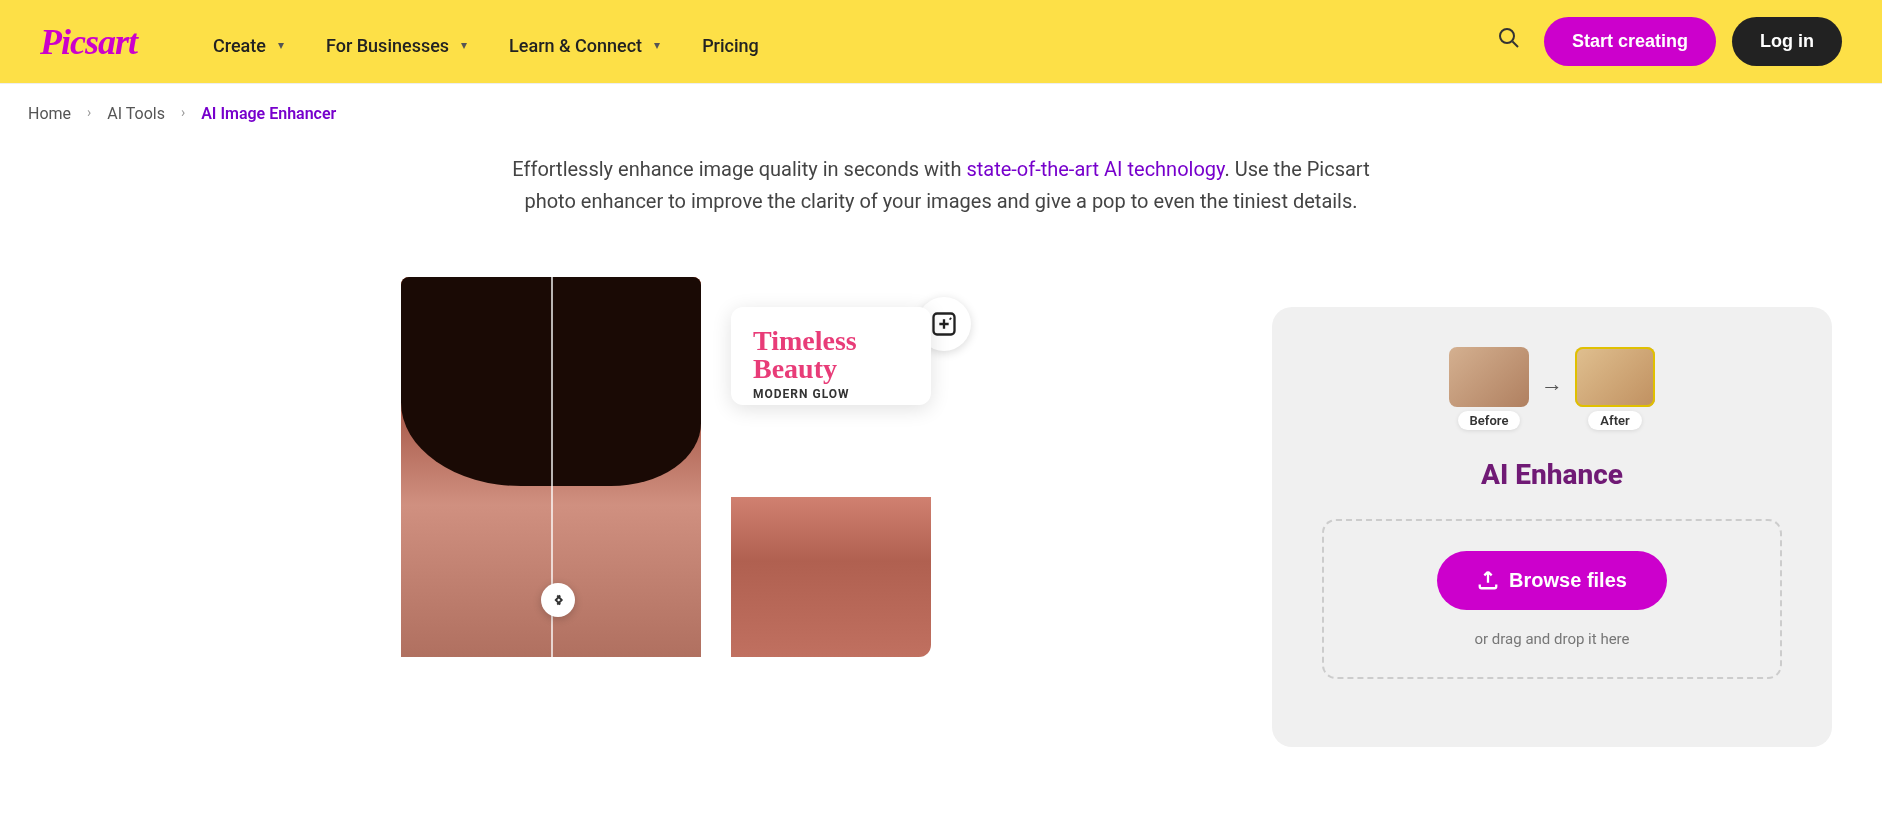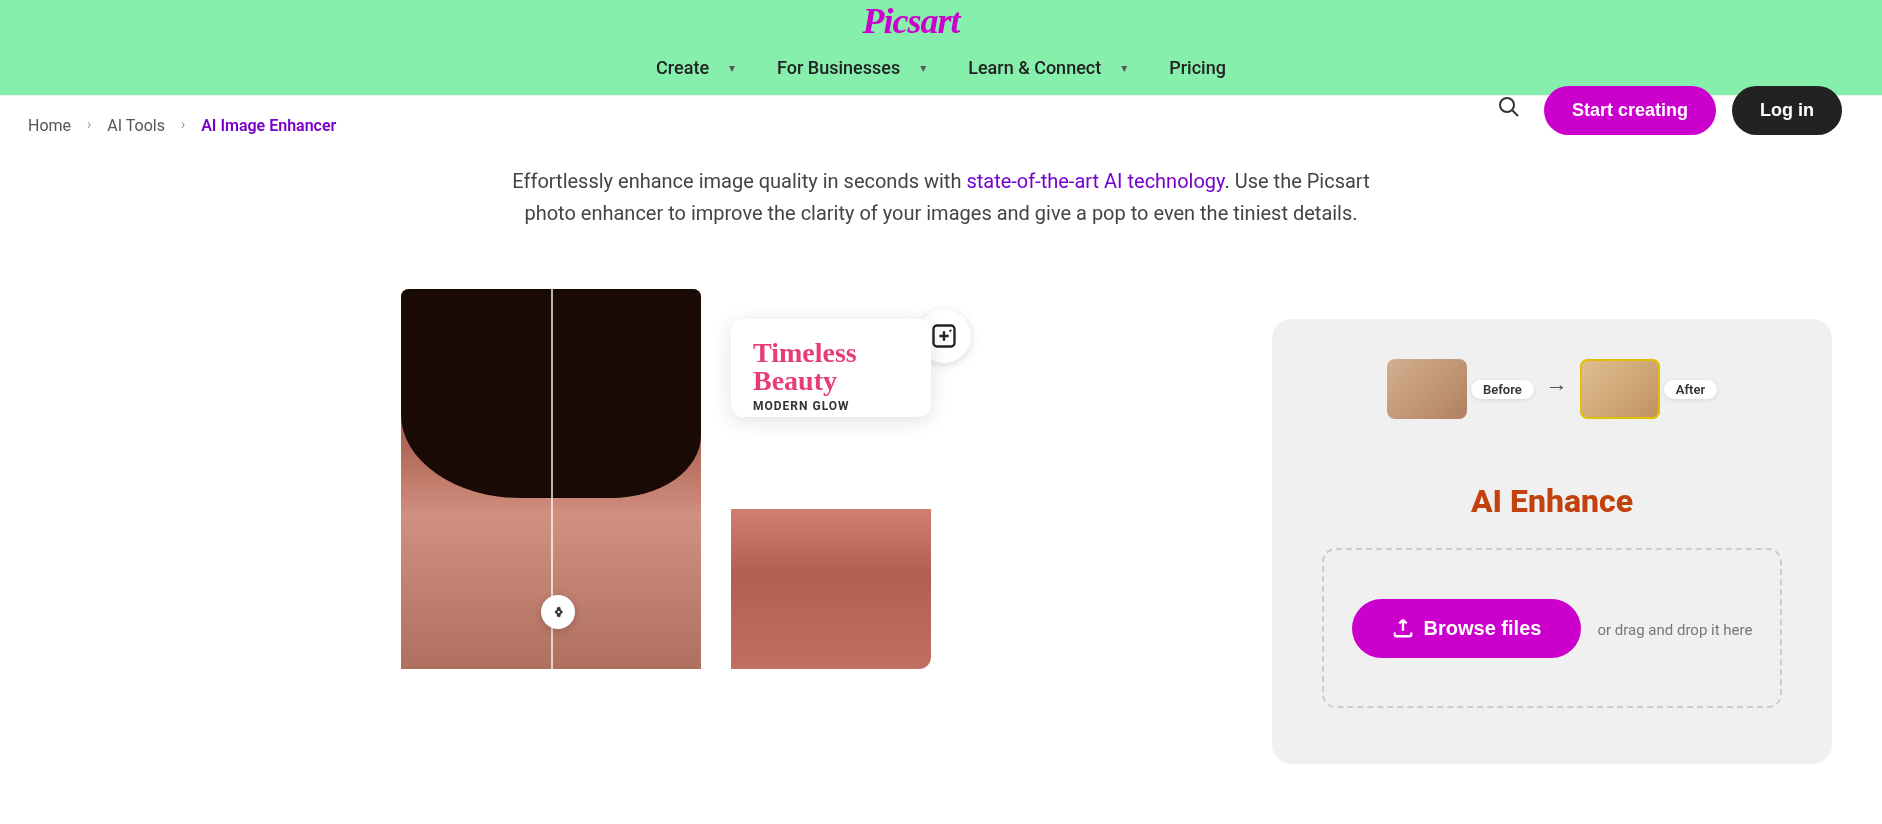--- a/index.html
+++ b/index.html
@@ -1,30 +1,30 @@
 <!DOCTYPE html>
 <html><head>
   <meta charset="utf-8">
   <style>
     * { margin: 0; padding: 0; box-sizing: border-box; }
     body { font-family: -apple-system, BlinkMacSystemFont, 'Segoe UI', Roboto, sans-serif; background: #fff; width: 1882px; min-height: 824px; overflow-x: hidden; }
 
     
     .navbar {
-      display: flex; align-items: center; padding: 0 40px; height: 96px;
-      border-bottom: 1px solid #eee; background: #86efac; position: relative; z-index: 10; flex-direction: column;
+      display: flex; align-items: center; padding: 0 40px; height: 84px;
+      border-bottom: 1px solid #eee; background: #fde047; position: relative; z-index: 10;
     }
     .logo {
       font-size: 36px; font-weight: 800; color: #cc00cc; font-style: italic;
       margin-right: 60px; letter-spacing: -1px; cursor: pointer;
       font-family: 'Georgia', serif;
     }
     .nav-links { display: flex; align-items: center; gap: 10px; flex: 1; }
     .nav-item {
-      display: flex; align-items: center; gap: 20px; font-size: 18px; color: #222;
+      display: flex; align-items: center; gap: 12px; font-size: 18px; color: #222;
       padding: 8px 16px; cursor: pointer; border-radius: 8px; white-space: nowrap;
       font-weight: 500;
       margin-top: 7px;
     }
     .nav-chevron { font-size: 12px; color: #555; }
     .nav-right { display: flex; align-items: flex-start; gap: 16px; margin-left: auto; }
     .search-icon-btn {
       width: 40px; height: 40px; display: flex; align-items: center; justify-content: center;
       cursor: pointer; border-radius: 50%;
     }
@@ -138,44 +138,44 @@
     }
     .upload-widget {
       background: #f0f0f0; border-radius: 20px; padding: 40px 50px;
       display: flex; flex-direction: column; align-items: center;
       min-height: 440px;
     }
     
     .before-after-row {
       display: flex; align-items: center; gap: 12px; margin-bottom: 28px;
     }
-    .ba-item { display: flex; align-items: center; gap: 4px; }
+    .ba-item { display: flex; flex-direction: column; align-items: center; gap: 4px; }
     .ba-thumb {
       width: 80px; height: 60px; border-radius: 8px; overflow: hidden;
       background: #c8a880;
     }
     .ba-thumb-before { background: linear-gradient(135deg, #d4b090 0%, #b08060 100%); filter: blur(0.5px); }
     .ba-thumb-after {
       background: linear-gradient(135deg, #e0c090 0%, #c09060 100%);
       box-shadow: 0 0 0 2px #e0c000 inset;
     }
     .ba-label {
       background: #fff; border-radius: 20px; padding: 2px 12px;
       font-size: 13px; font-weight: 600; color: #333;
       box-shadow: 0 1px 4px rgba(0,0,0,0.1);
     }
     .ba-arrow { font-size: 22px; color: #555; margin-top: -10px; }
     .widget-title {
-      font-size: 32px; font-weight: 800; color: #c2410c; margin-bottom: 28px; margin-top: 35px;
+      font-size: 28px; font-weight: 800; color: #701a75; margin-bottom: 28px;
     }
     
     .drop-zone {
       width: 100%; border: 2px dashed #ccc; border-radius: 14px;
       min-height: 160px; display: flex; align-items: center; justify-content: center;
-      gap: 16px; margin-bottom: 16px; background: transparent;
+      flex-direction: column; gap: 16px; margin-bottom: 16px; background: transparent;
     }
     .browse-btn {
       background: #cc00cc; color: #fff; border: none; border-radius: 50px;
       padding: 18px 40px; font-size: 20px; font-weight: 700; cursor: pointer;
       display: flex; align-items: center; gap: 10px;
     }
     .upload-icon-svg { width: 22px; height: 22px; stroke: #fff; fill: none; stroke-width: 2.5; }
     .drop-text {
       font-size: 15px; color: #777; margin-top: 4px;
     }

